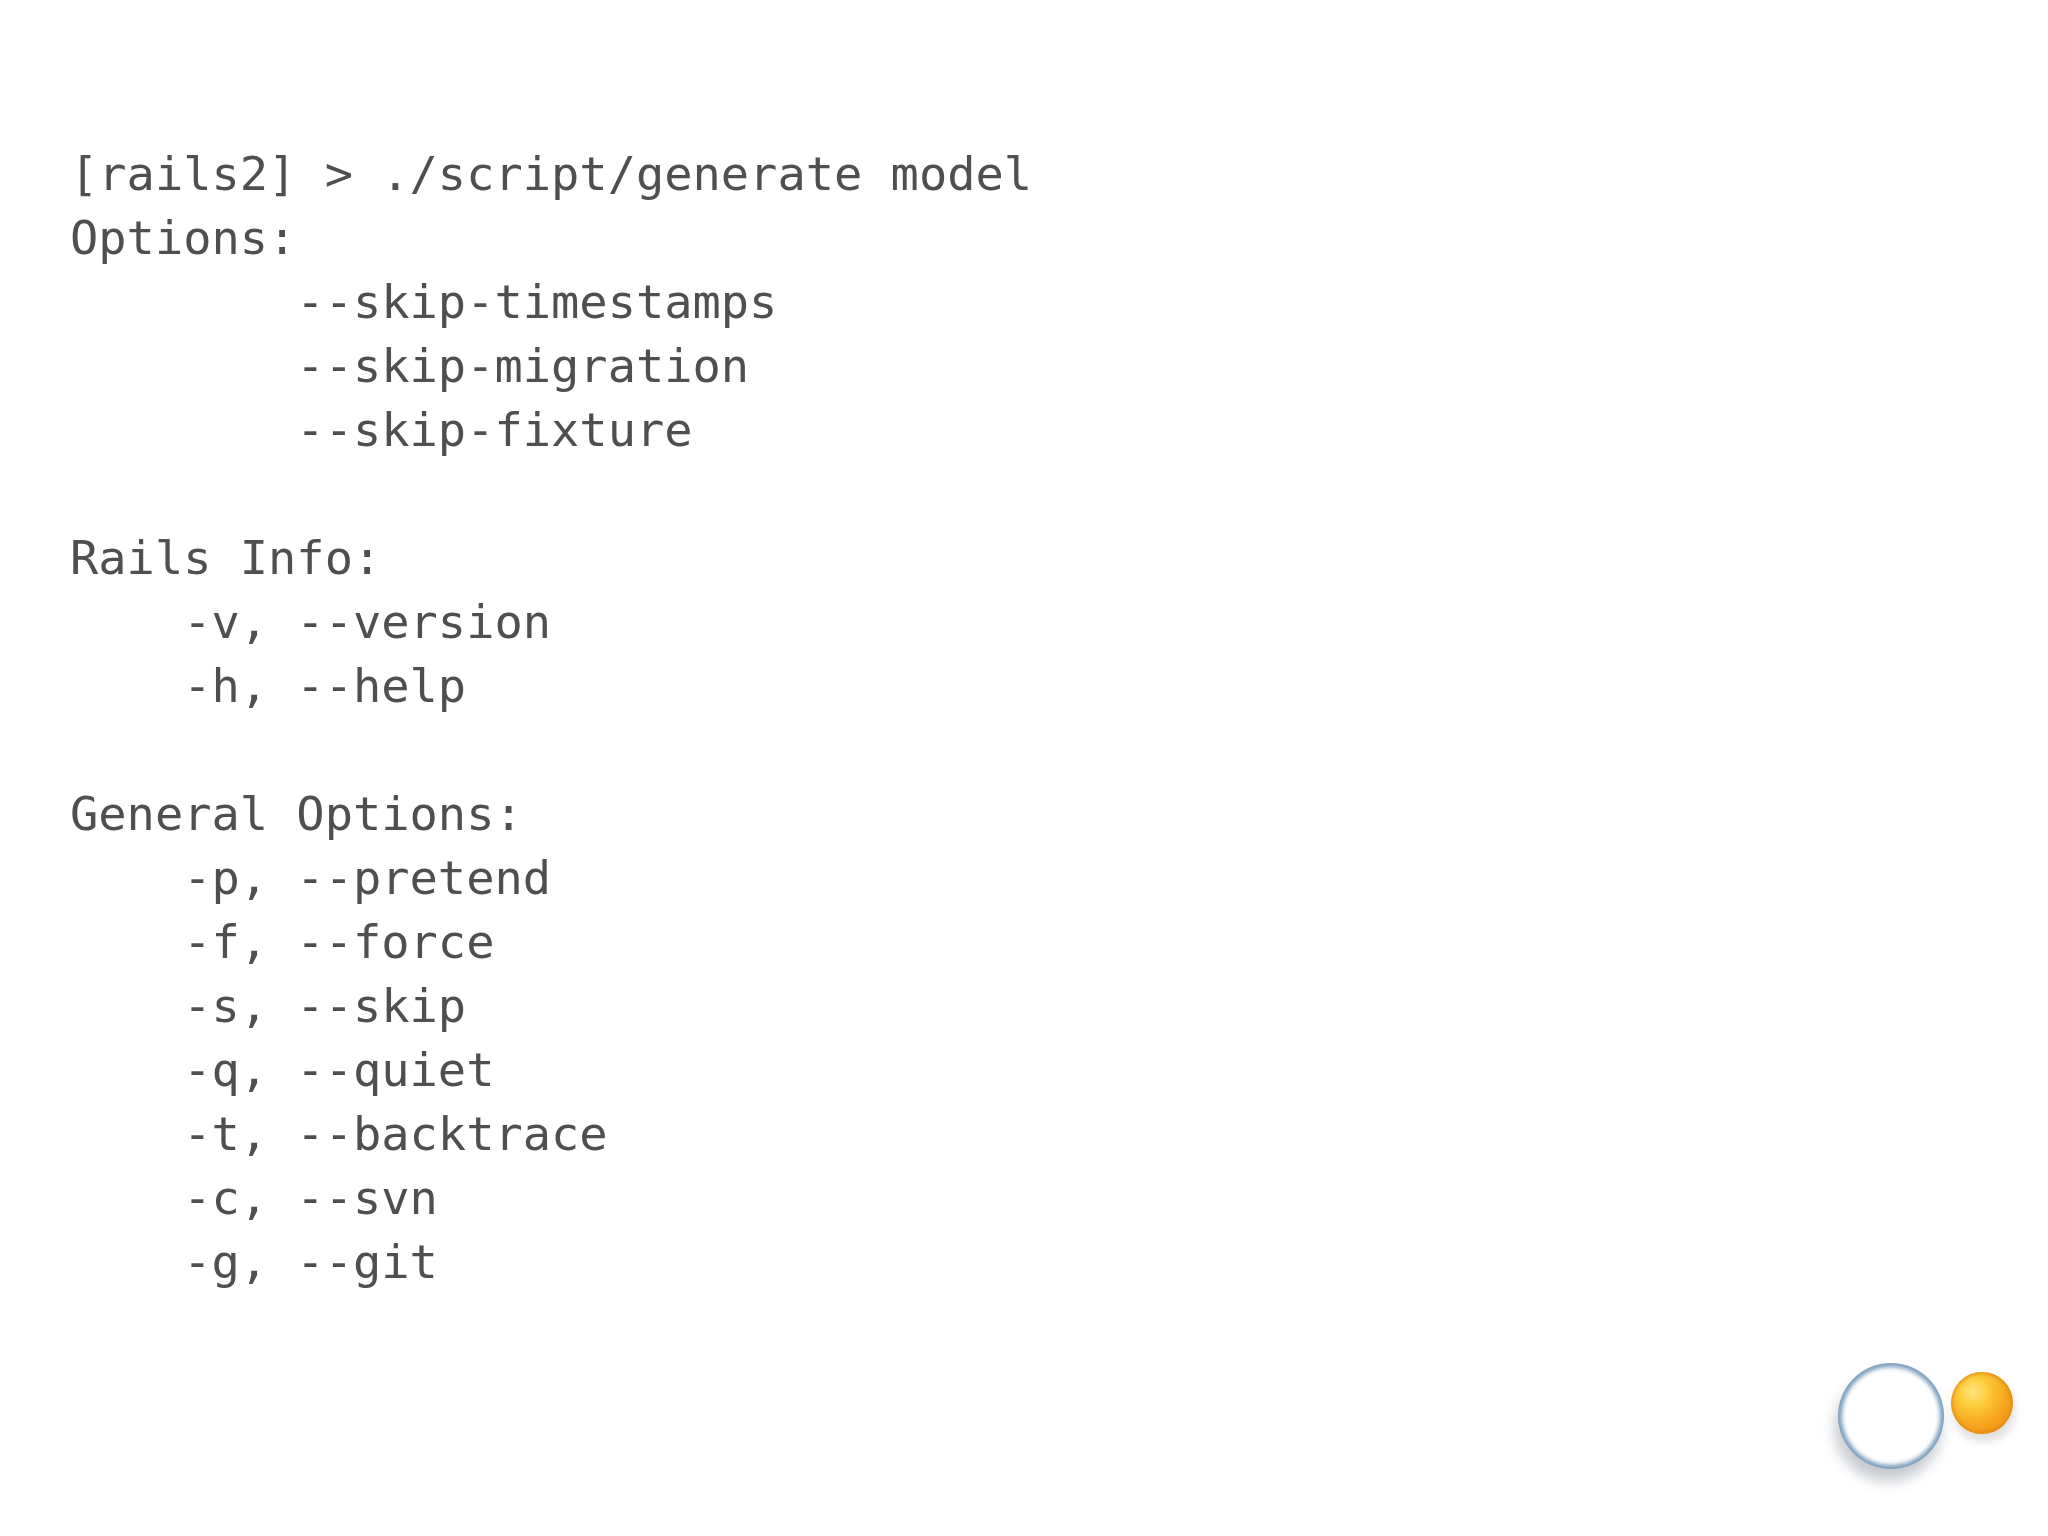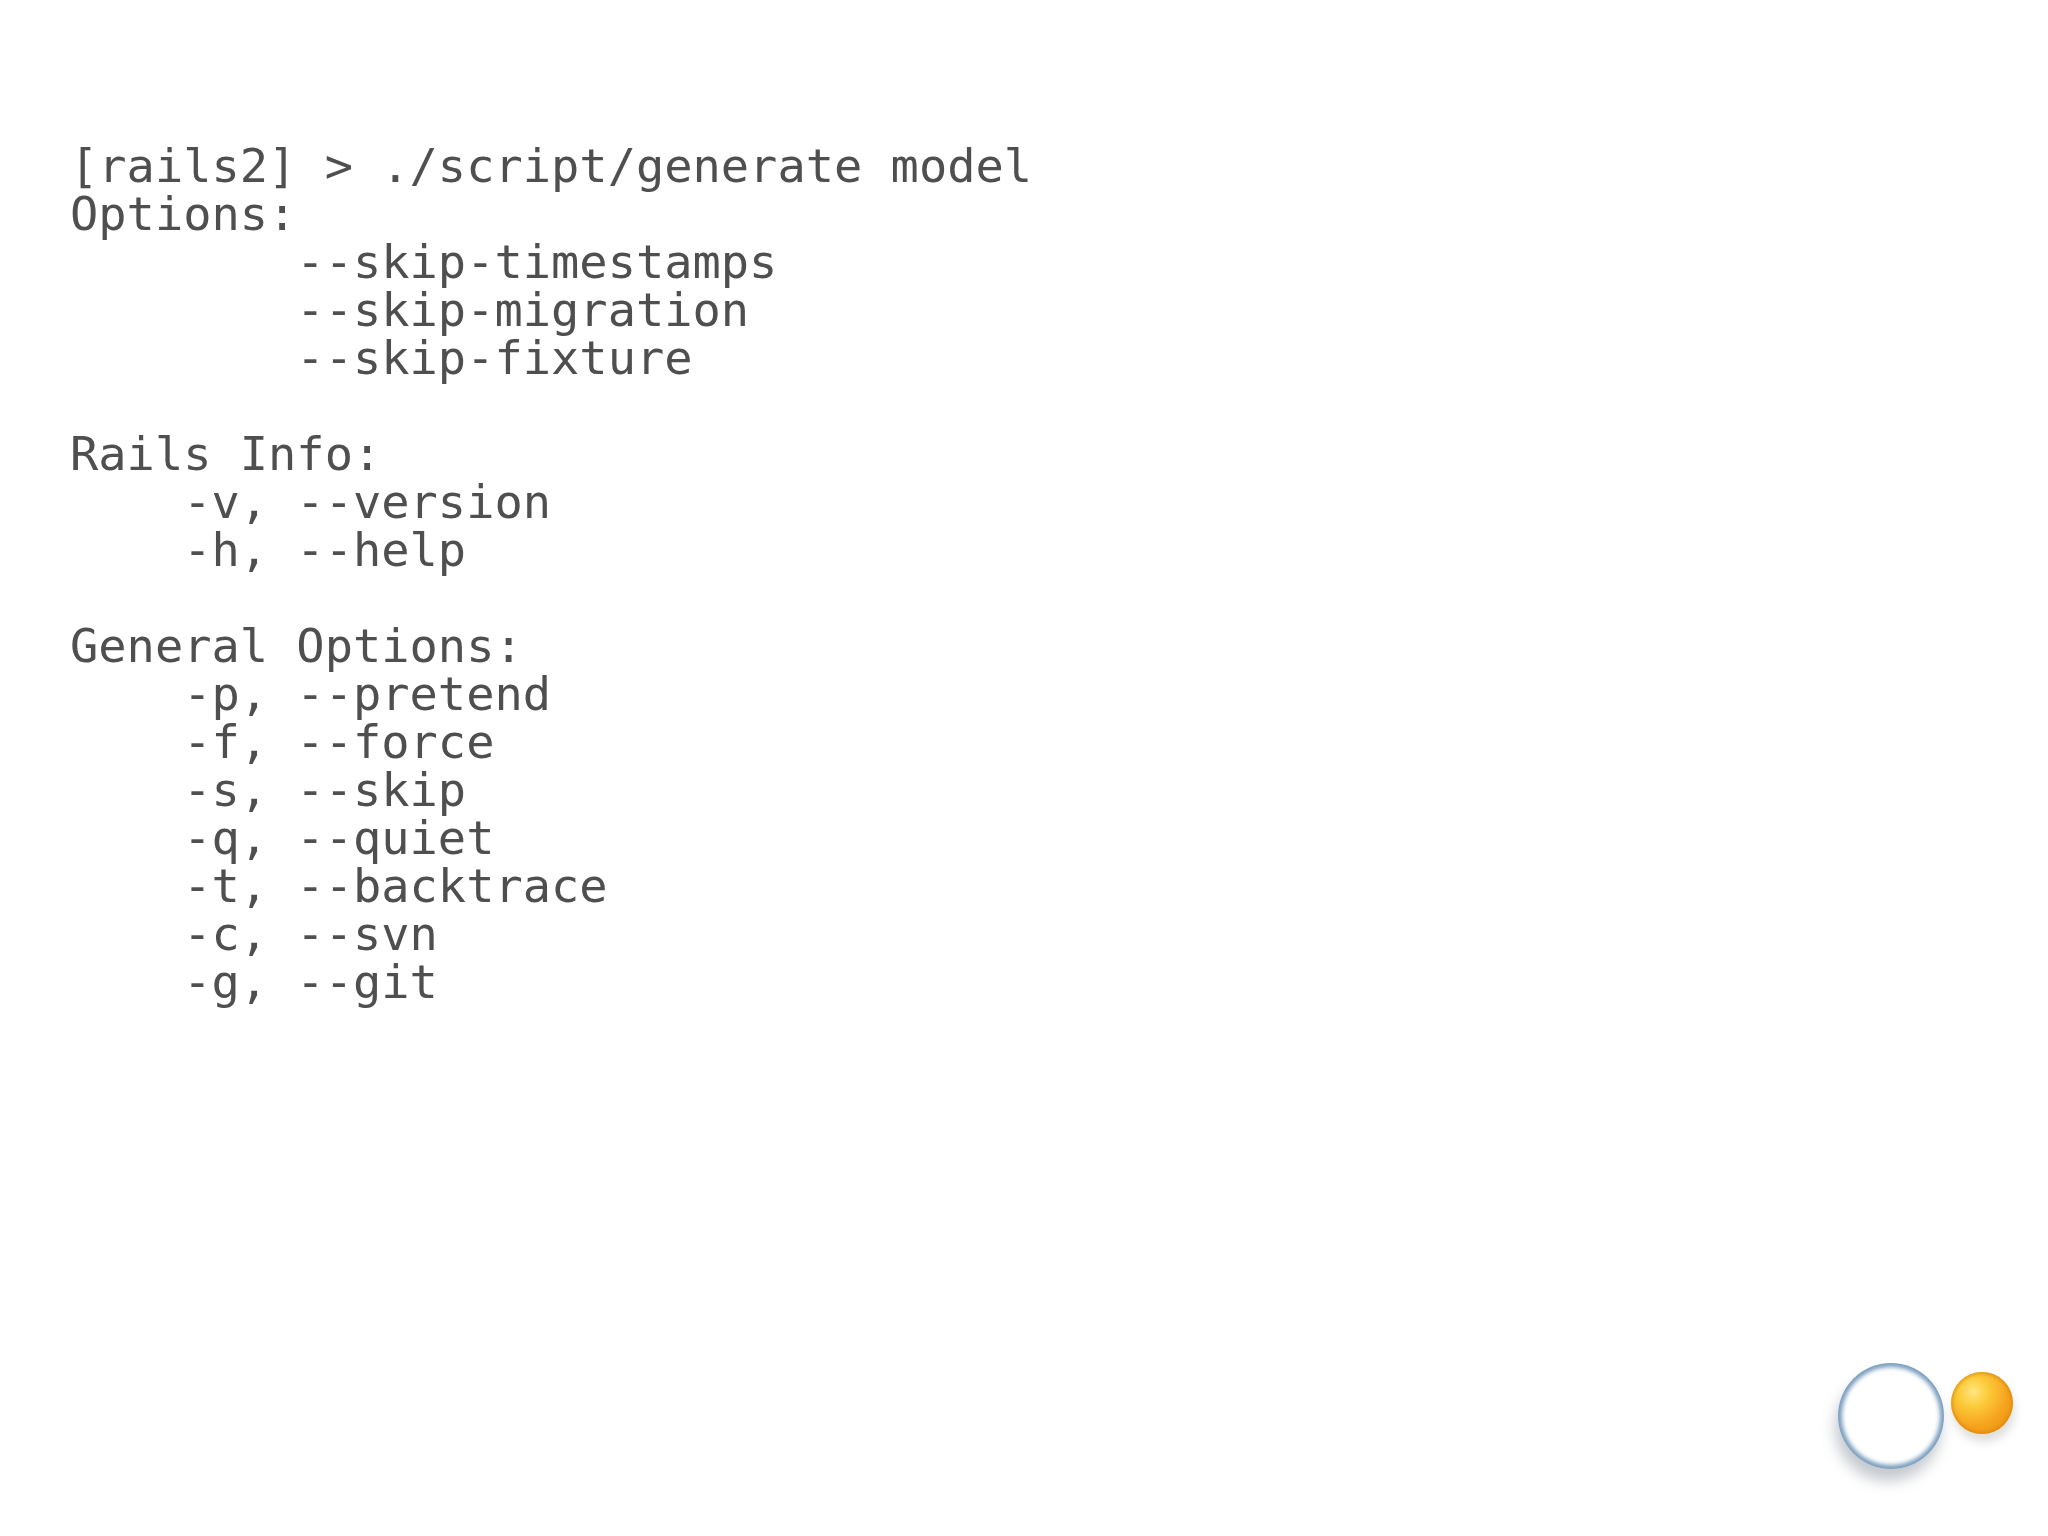--- a/index.html
+++ b/index.html
@@ -16,21 +16,21 @@
     height: 1536px;
     background: var(--bg, #ffffff);
   }
   .terminal {
     position: absolute;
     left: 70px;
     top: 142px;
     margin: 0;
     font-family: "DejaVu Sans Mono", "Liberation Mono", monospace;
     font-size: 47px;
-    line-height: 48px;
+    line-height: 64px;
     font-weight: 400;
     color: var(--text-color, #4f4f4f);
     white-space: pre;
     letter-spacing: 0;
   }
   .sphere {
     position: absolute;
     border-radius: 50%;
   }
   .sphere.blue {

